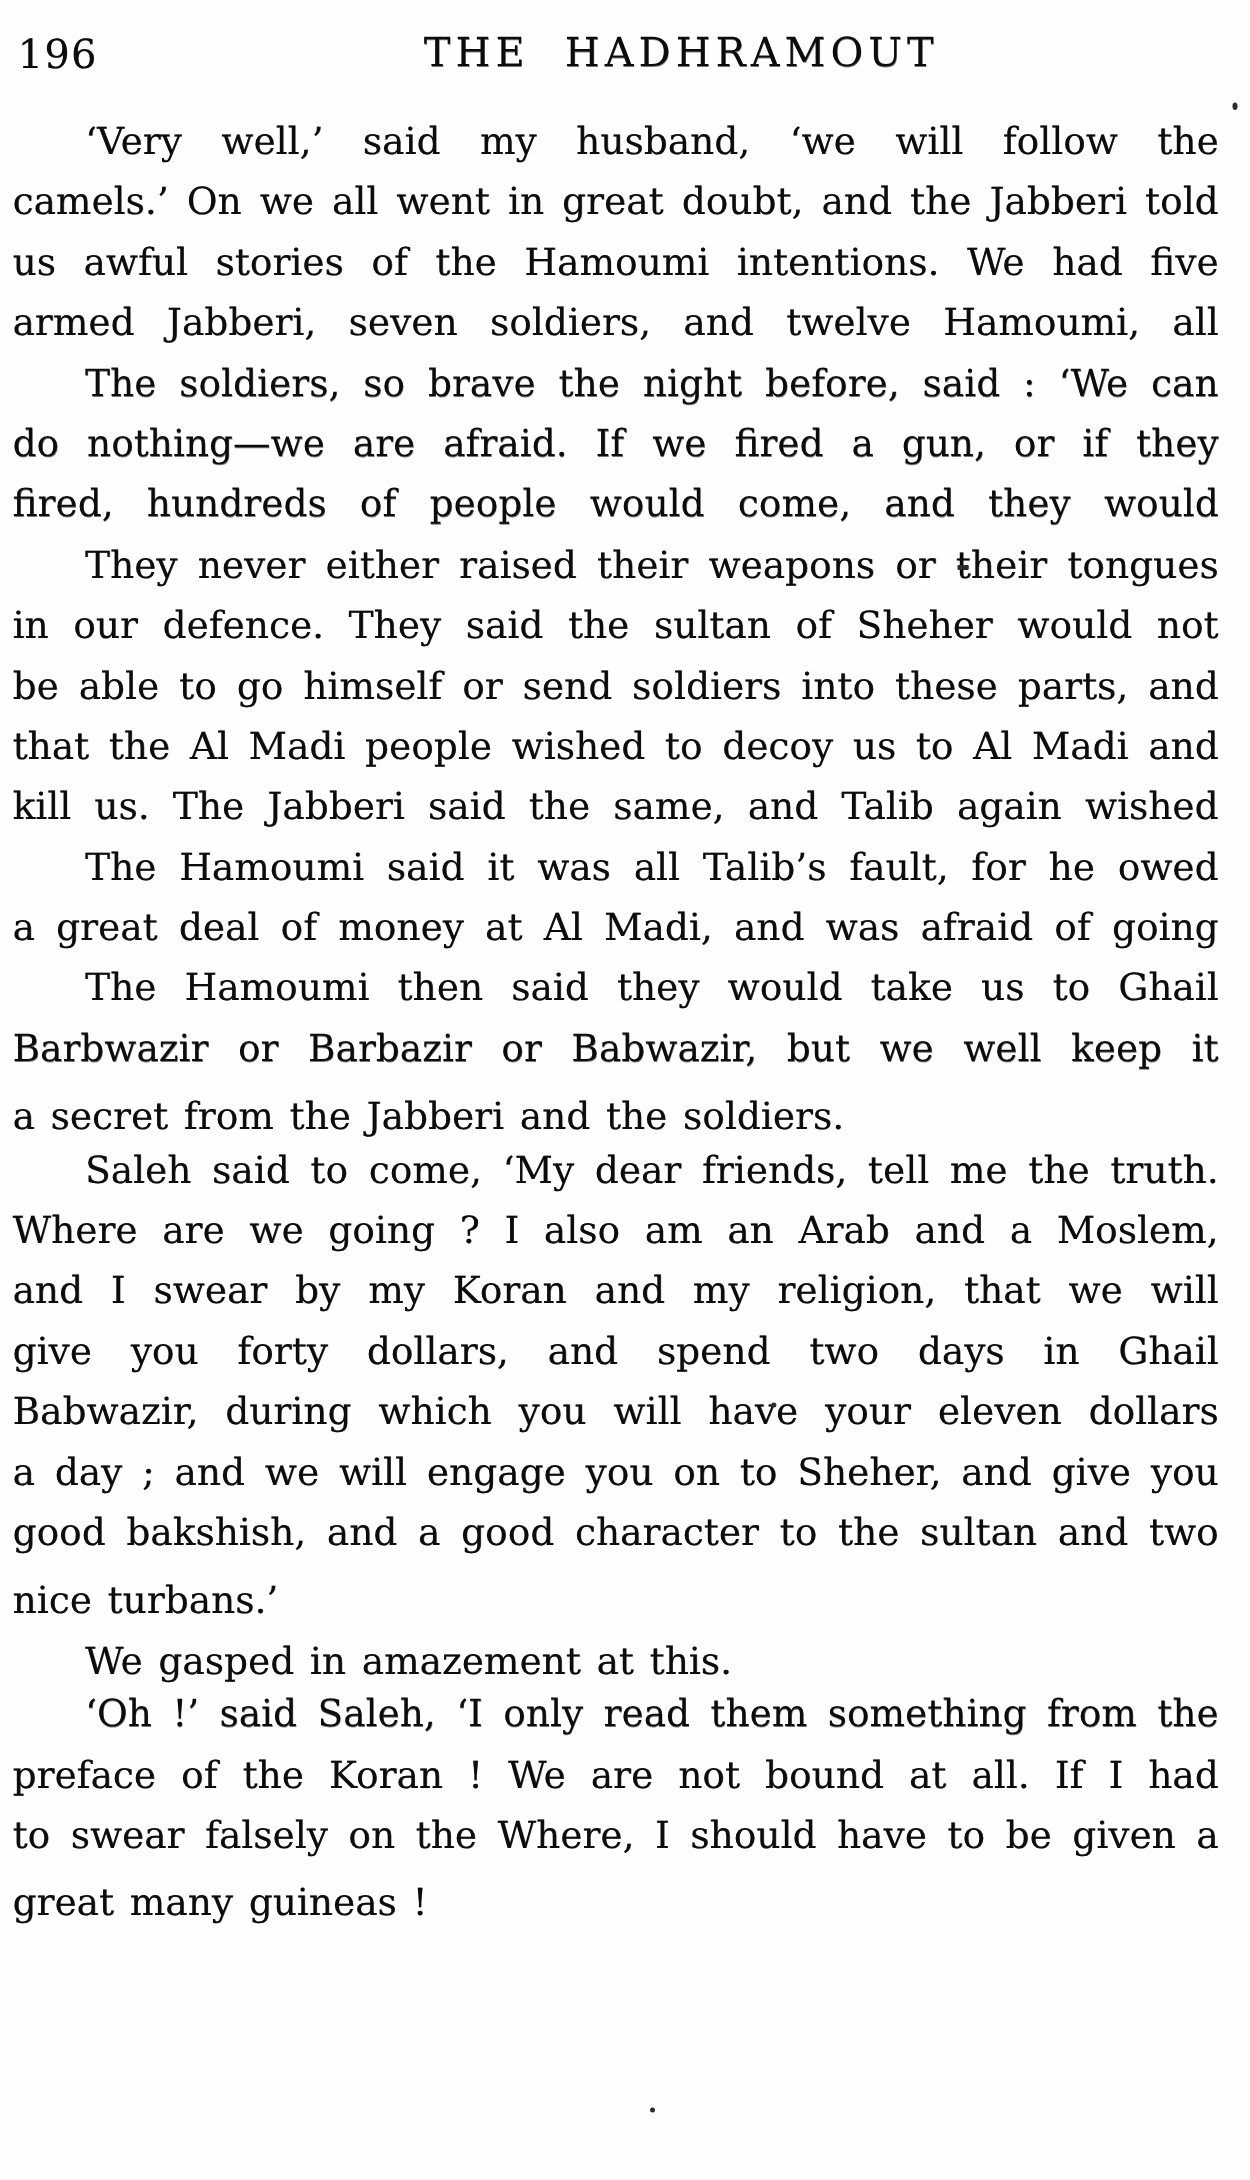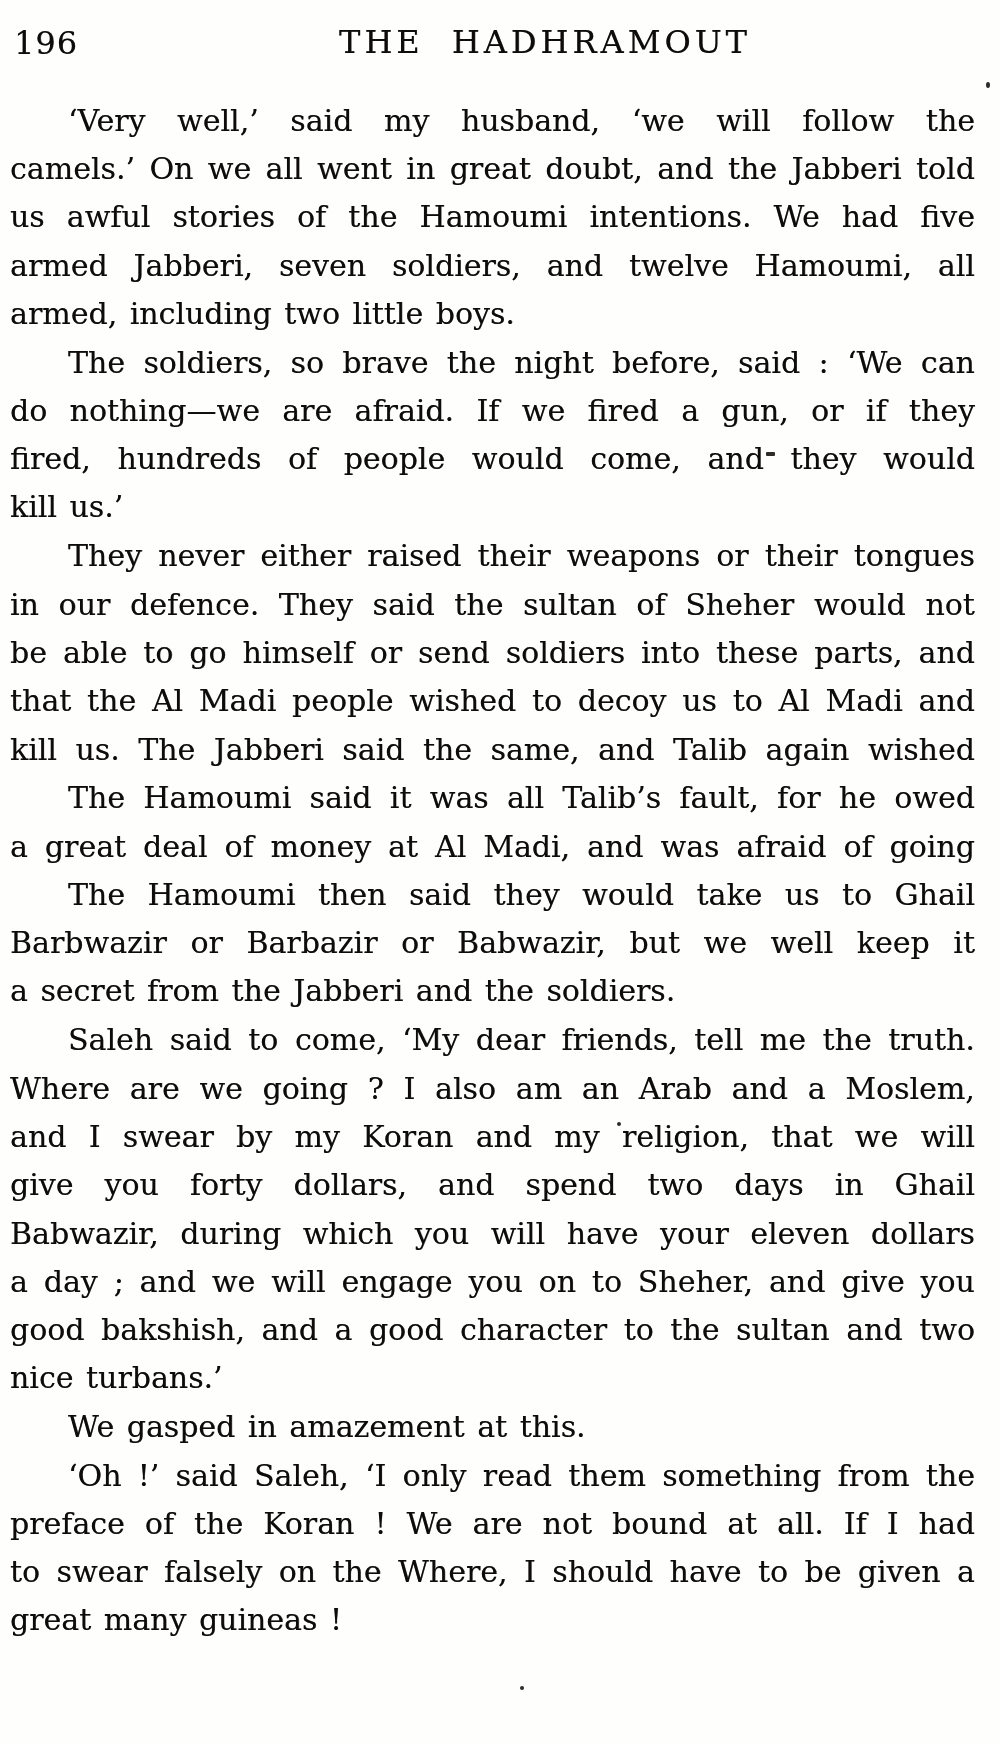--- a/index.html
+++ b/index.html
@@ -42,21 +42,21 @@
     width: 965px;
   }
   .para { margin: 0; }
   .line {
     height: 48.4px;
     font-size: 30px;
   }
   .just {
     display: flex;
     justify-content: space-between;
-    align-items: center;
+    align-items: flex-start;
   }
   .last {
     line-height: 48.4px;
     word-spacing: 3px;
     white-space: nowrap;
   }
   .indent { padding-left: 58px; }
   .w { display: inline-block; }
   .speck {
     position: absolute;
@@ -114,21 +114,20 @@
         <div class="line just">
           <span class="w">armed</span>
           <span class="w">Jabberi,</span>
           <span class="w">seven</span>
           <span class="w">soldiers,</span>
           <span class="w">and</span>
           <span class="w">twelve</span>
           <span class="w">Hamoumi,</span>
           <span class="w">all</span>
         </div>
-        <div class="line last">armed, including two little boys.</div>
       </div>
       <div class="para">
         <div class="line indent just">
           <span class="w">The</span>
           <span class="w">soldiers,</span>
           <span class="w">so</span>
           <span class="w">brave</span>
           <span class="w">the</span>
           <span class="w">night</span>
           <span class="w">before,</span>
@@ -155,21 +154,20 @@
           <span class="w">fired,</span>
           <span class="w">hundreds</span>
           <span class="w">of</span>
           <span class="w">people</span>
           <span class="w">would</span>
           <span class="w">come,</span>
           <span class="w">and</span>
           <span class="w">they</span>
           <span class="w">would</span>
         </div>
-        <div class="line last">kill us.’</div>
       </div>
       <div class="para">
         <div class="line indent just">
           <span class="w">They</span>
           <span class="w">never</span>
           <span class="w">either</span>
           <span class="w">raised</span>
           <span class="w">their</span>
           <span class="w">weapons</span>
           <span class="w">or</span>

